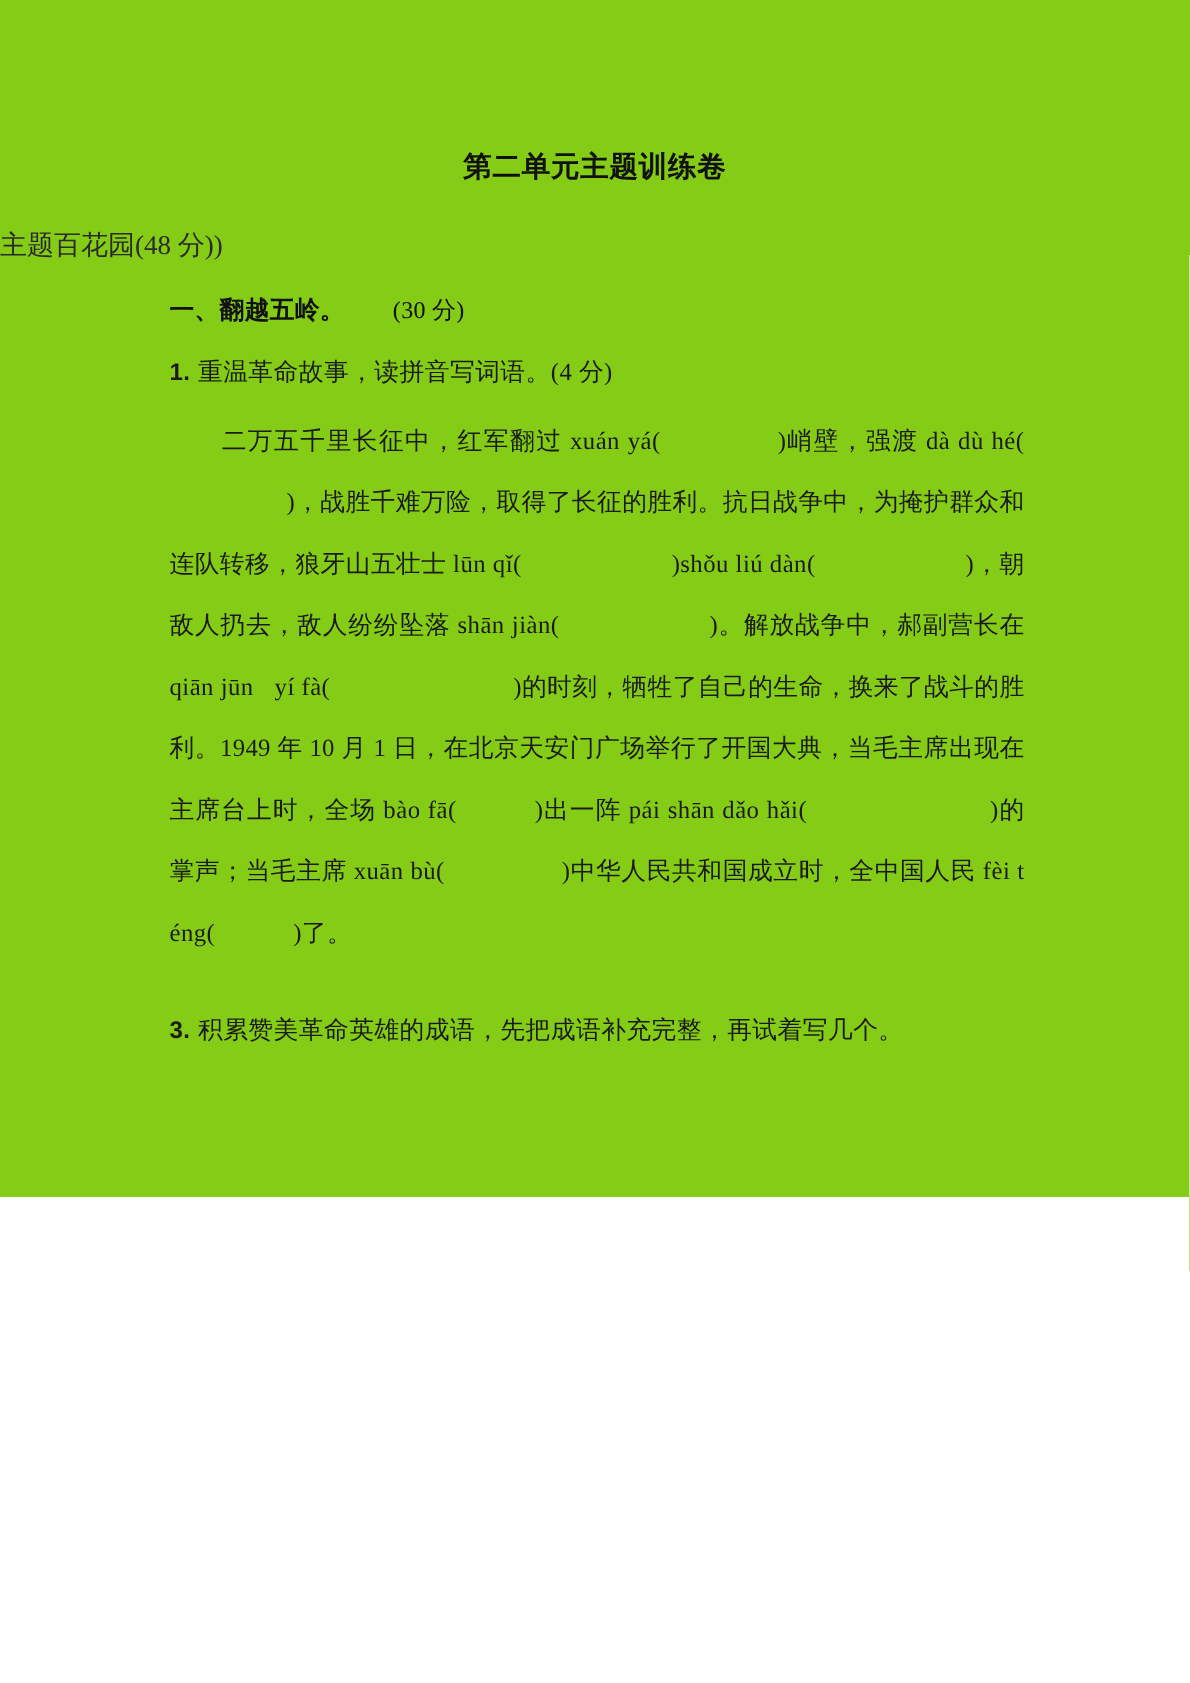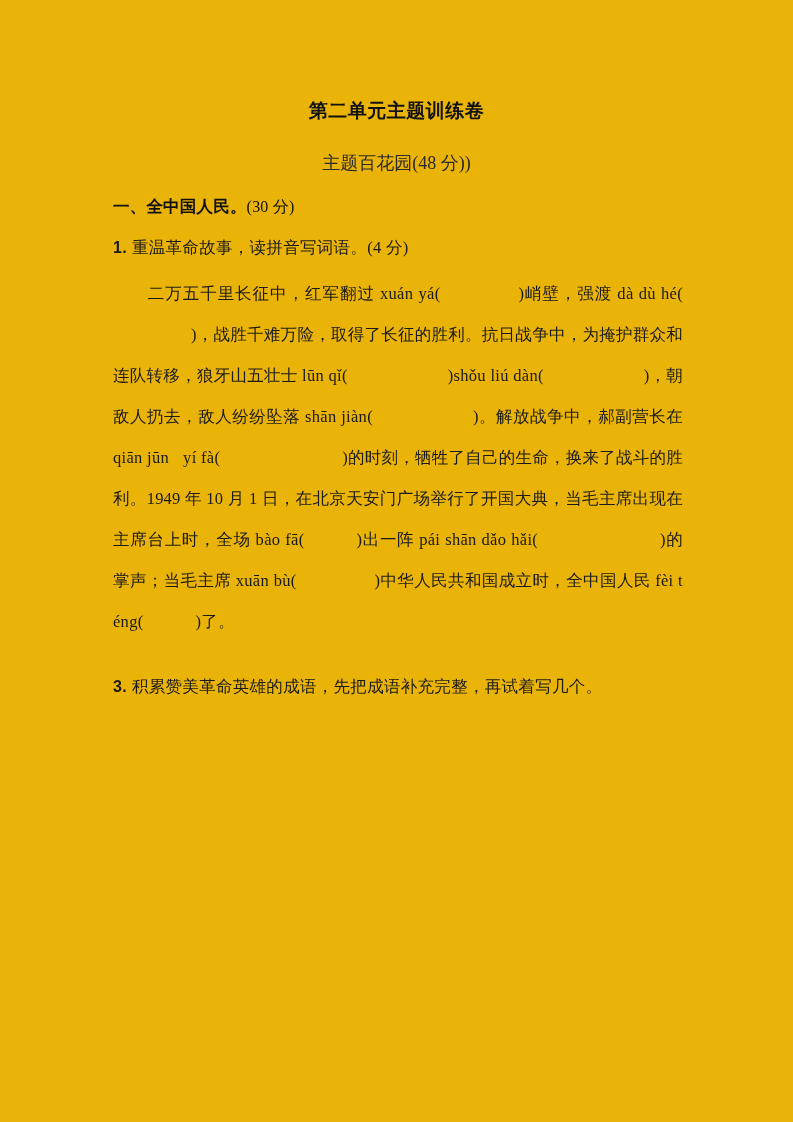--- a/index.html
+++ b/index.html
@@ -3,22 +3,22 @@
 <meta charset="utf-8">
 <style>
   html, body {
     margin: 0;
     padding: 0;
     background: #ffffff;
   }
   .page {
     position: relative;
     width: 793px;
-    height: 1122px;
-    background: #eab308;
+    height: 798px;
+    background: #84cc16;
     overflow: hidden;
     font-family: "Liberation Serif", "DejaVu Serif", serif;
     color: #1a1a1a;
   }
 
   
   .doc-title {
     position: absolute;
     left: 0;
     top: 98px;
@@ -28,21 +28,20 @@
     font-weight: bold;
     font-size: 19px;
     letter-spacing: 0.5px;
     color: #111111;
   }
   .doc-subtitle {
     position: absolute;
     left: 0;
     top: 151px;
     width: 793px;
-    text-align: center;
     font-family: "Liberation Serif", "DejaVu Serif", serif;
     font-size: 18px;
     color: #2a2a2a;
   }
 
   
   .body-wrap {
     position: absolute;
     left: 113px;
     top: 196px;
@@ -54,20 +53,21 @@
     font-weight: bold;
     font-size: 16.5px;
     color: #111111;
     margin: 0 0 19px 0;
     letter-spacing: 0.2px;
   }
   .section-head .pts {
     font-family: "Liberation Serif", "DejaVu Serif", serif;
     font-weight: normal;
     font-size: 16px;
+    margin-left: 32px;
   }
 
   .q-head {
     font-family: "Liberation Serif", "DejaVu Serif", serif;
     font-size: 16.5px;
     color: #1a1a1a;
     margin: 0 0 14px 0;
     letter-spacing: 0.3px;
   }
   .q-head .qnum {
@@ -127,21 +127,21 @@
 
 <div class="page">
 
   <div class="doc-title">第二单元主题训练卷</div>
 
   <div class="doc-subtitle">主题百花园(48 分))</div>
 
   <div class="body-wrap">
 
     <p class="section-head">
-      <span>一、全中国人民。</span><span class="pts">(30 分)</span>
+      <span>一、翻越五岭。</span><span class="pts">(30 分)</span>
     </p>
 
     <div class="q-block">
       <p class="q-head">
         <span class="qnum">1.</span><span>重温革命故事，读拼音写词语。(4 分)</span>
       </p>
 
       <p class="cloze"><span class="indent"></span><span>二万五千里长征中，红军翻过 </span><span class="py">xuán yá(</span><span class="blank-md"></span><span>)峭壁，强渡 </span><span class="py">dà dù hé(</span><span class="blank-md"></span><span>)，战胜千难万险，取得了长征的胜利。抗日战争中，为掩护群众和连队转移，狼牙山五壮士 </span><span class="py">lūn qǐ(</span><span class="blank-lg"></span><span>)</span><span class="py">shǒu liú dàn(</span><span class="blank-lg"></span><span>)，朝敌人扔去，敌人纷纷坠落 </span><span class="py">shān jiàn(</span><span class="blank-lg"></span><span>)。解放战争中，郝副营长在 </span><span class="py">qiān jūn</span><span class="gap"></span><span class="py">yí fà(</span><span class="blank-xl"></span><span>)的时刻，牺牲了自己的生命，换来了战斗的胜利。1949 年 10 月 1 日，在北京天安门广场举行了开国大典，当毛主席出现在主席台上时，全场 </span><span class="py">bào fā(</span><span class="blank-sm"></span><span>)出一阵 </span><span class="py">pái shān dǎo hǎi(</span><span class="blank-xl"></span><span>)的掌声；当毛主席 </span><span class="py">xuān bù(</span><span class="blank-md"></span><span>)中华人民共和国成立时，全中国人民 </span><span class="py">fèi téng(</span><span class="blank-sm"></span><span>)了。</span></p>
     </div>
 

